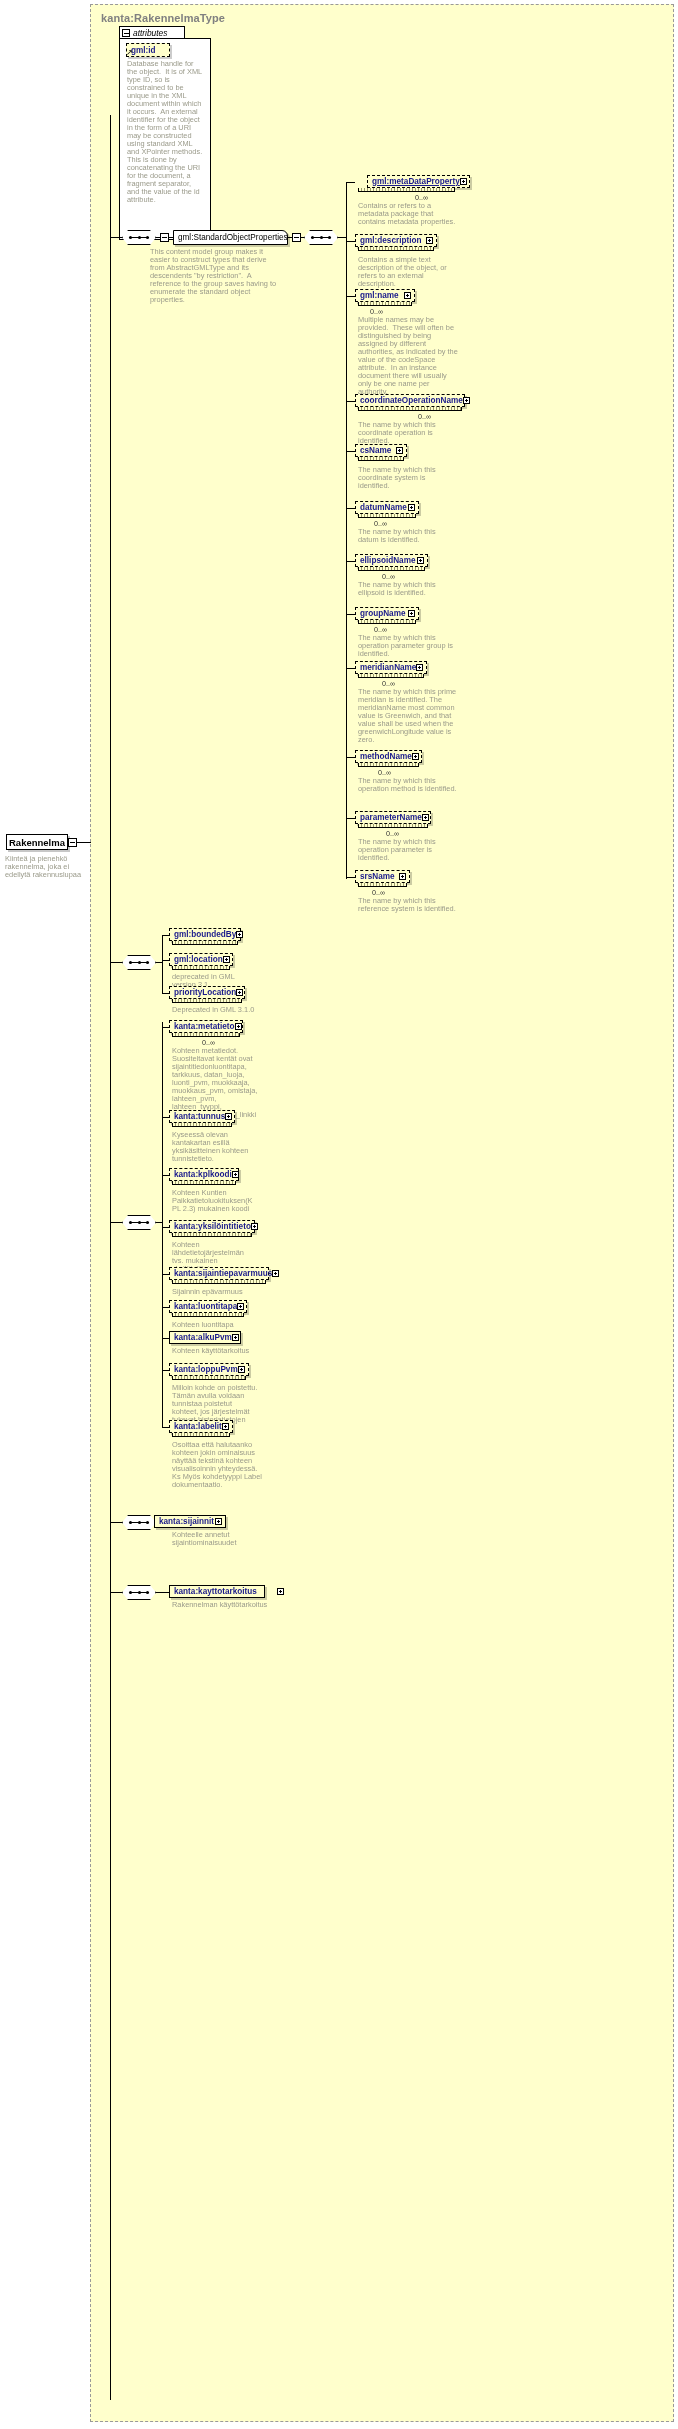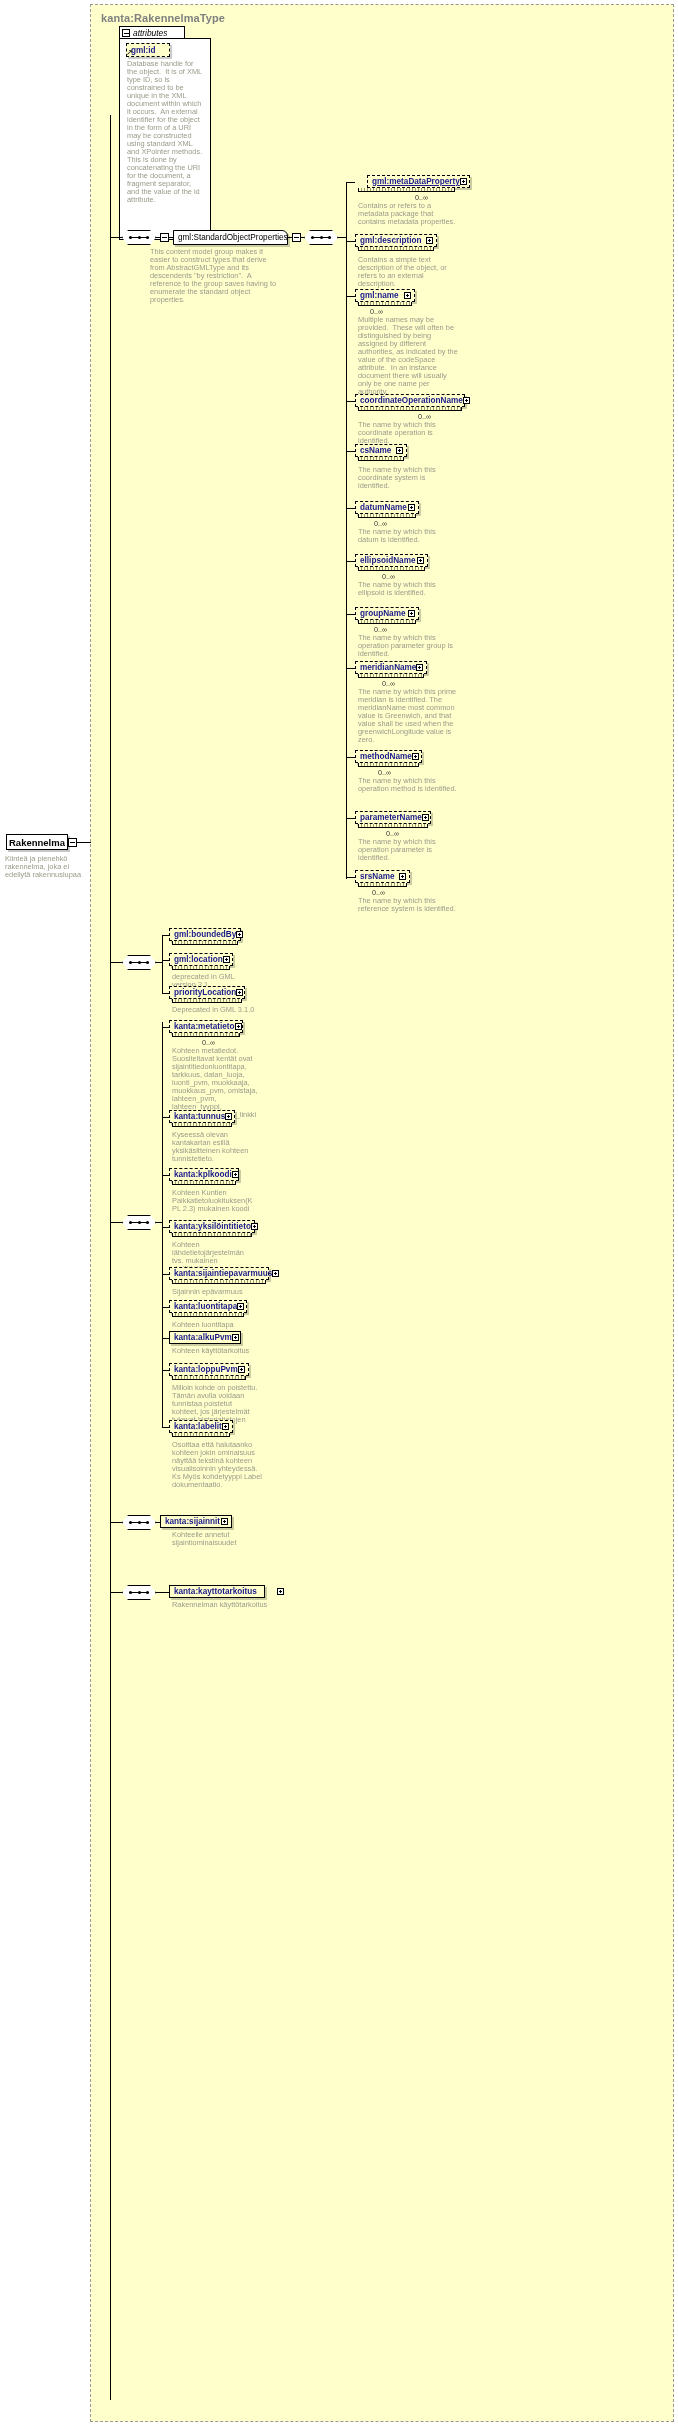--- a/index.html
+++ b/index.html
@@ -438,21 +438,21 @@
   <div class="doc" style="left:172px;top:1441px;width:90px;">Osoittaa että halutaanko kohteen jokin ominaisuus näyttää tekstinä kohteen visualisoinnin yhteydessä. Ks Myös kohdetyyppi Label dokumentaatio.</div>
   <div class="ln v" style="left:162px;top:1421px;height:7px;"></div>
 
   <div class="ln h" style="left:110px;top:1522px;width:13px;"></div>
   <div class="seq" style="left:122px;top:1515px;">
     <i>
         <b></b>
       </i>
   </div>
   <div class="ln h" style="left:156px;top:1522px;width:13px;"></div>
-  <div class="node solid" style="left:160px;top:1515px;width:72px;">
+  <div class="node solid" style="left:154px;top:1515px;width:72px;">
     <span class="lbl">kanta:sijainnit</span>
     <span class="pm inline plus" style="margin-left:auto;"></span>
   </div>
   <div class="doc" style="left:172px;top:1531px;width:86px;">Kohteelle annetut sijaintiominaisuudet</div>
 
   <div class="ln h" style="left:110px;top:1592px;width:13px;"></div>
   <div class="seq" style="left:122px;top:1585px;">
     <i>
         <b></b>
       </i>

